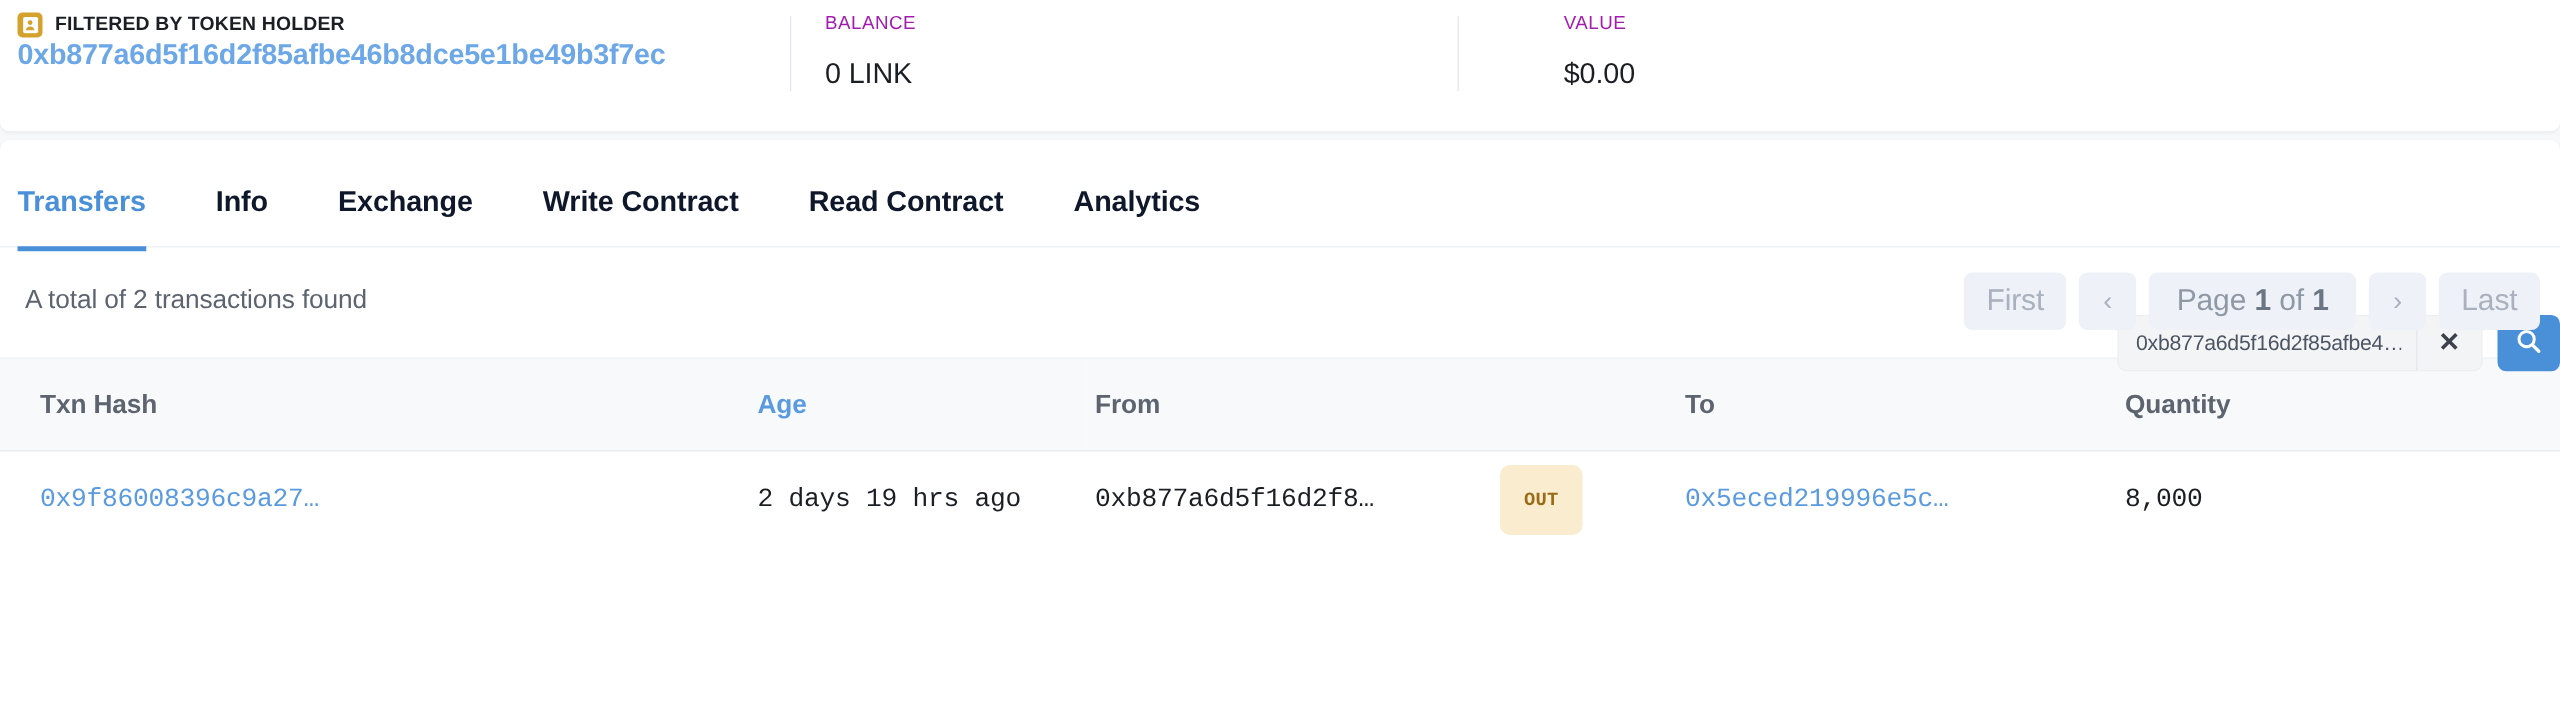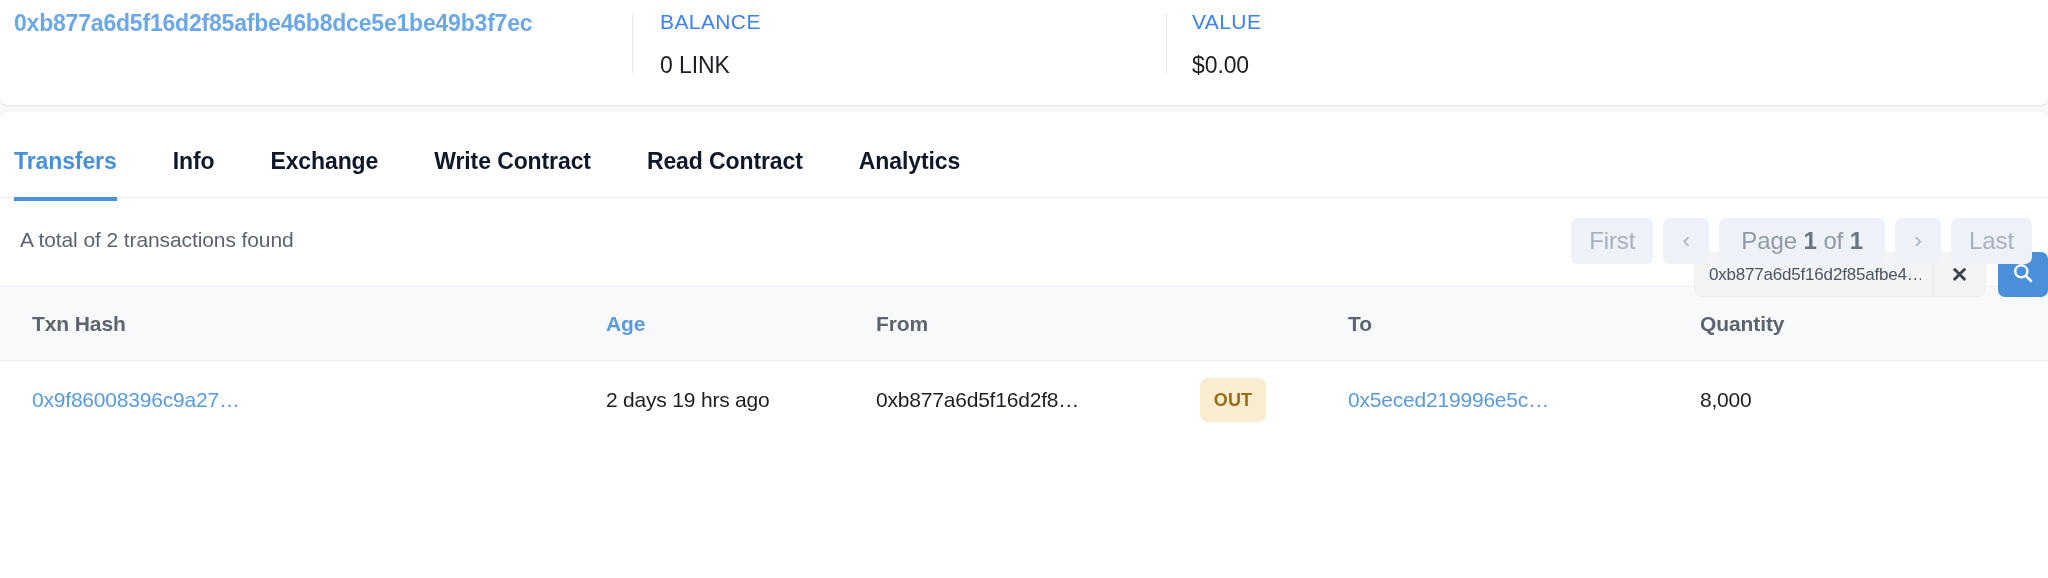--- a/index.html
+++ b/index.html
@@ -35,21 +35,21 @@
     position: relative;
     height: 100%;
     padding: 0;
   }
   .sum-col {
     position: absolute;
     top: 24px;
   }
   .sum-col.c1 { left: 14px; }
   .sum-col.c2 { left: 660px; }
-  .sum-col.c3 { left: 1192px; }
+  .sum-col.c3 { left: 1251px; }
 
   .vrule {
     position: absolute;
     top: 27px;
     width: 1px;
     height: 60px;
     background: #e3e6ea;
   }
   .vrule.v1 { left: 632px; }
   .vrule.v2 { left: 1166px; }
@@ -79,22 +79,22 @@
   }
   .holder-addr {
     font-size: 23px;
     font-weight: bold;
     color: #6ca7e8;
     letter-spacing: -0.2px;
     cursor: pointer;
     white-space: nowrap;
   }
   .sum-title {
-    font-size: 21px;
-    color: #3b82f6;
+    font-size: 15px;
+    color: #a21caf;
     letter-spacing: 0.4px;
     font-weight: normal;
   }
   .sum-value {
     margin-top: 18px;
     font-size: 23px;
     color: #1b1f24;
     letter-spacing: -0.1px;
     white-space: nowrap;
   }
@@ -252,20 +252,21 @@
   }
   .tbl thead th.sortable { color: #5a9ae0; cursor: pointer; }
   .tbl tbody td {
     border-bottom: 1px solid #eef0f3;
     font-size: 21px;
     color: #1b1f24;
     padding: 0;
     height: 79px;
     vertical-align: middle;
     letter-spacing: -0.2px;
+    font-family: Liberation Mono, monospace;
   }
   .tbl tbody tr:last-child td { border-bottom: none; }
 
   .c-hash  { width: 600px; padding-left: 32px !important; }
   .c-age   { width: 270px; }
   .c-from  { width: 330px; }
   .c-dir   { width: 140px; }
   .c-to    { width: 340px; }
   .c-qty   { width: 368px; }
 
@@ -277,41 +278,51 @@
   th.c-qty, td.c-qty { padding-left: 20px !important; }
 
   .lnk { color: #5a9ae0; cursor: pointer; }
   .ell { color: #1b1f24; }
 
   .dirbadge {
     display: inline-flex;
     align-items: center;
     justify-content: center;
     width: 66px;
-    height: 44px;
+    height: 56px;
     border-radius: 8px;
-    font-size: 18px;
+    font-size: 15px;
     font-weight: bold;
     letter-spacing: 0.2px;
   }
   .dirbadge.out { background: #faeccf; color: #9a6b16; }
   .dirbadge.in  { background: #d9f5e6; color: #1f8a55; }
 </style>
 </head>
 <body>
 
 <div class="page">
 
   <div class="summary-card">
     <div class="summary-inner">
 
       <div class="vrule v1"></div>
       <div class="vrule v2"></div>
 
       <div class="sum-col c1">
+        <div class="filter-head">
+          <span class="badge-icon">
+            <svg width="13" height="14" viewBox="0 0 13 14" aria-hidden="true">
+              <rect x="0.5" y="0.5" width="12" height="13" rx="1.6" fill="#ffffff"></rect>
+              <circle cx="6.1" cy="5" r="1.9" fill="#d4a12c"></circle>
+              <path d="M2.7 11.2c0-1.9 1.6-3 3.4-3s3.4 1.1 3.4 3z" fill="#d4a12c"></path>
+            </svg>
+          </span>
+          <span class="filter-label">FILTERED BY TOKEN HOLDER</span>
+        </div>
         <div class="holder-addr">0xb877a6d5f16d2f85afbe46b8dce5e1be49b3f7ec</div>
       </div>
 
       <div class="sum-col c2">
         <div class="sum-title">BALANCE</div>
         <div class="sum-value">0 LINK</div>
       </div>
 
       <div class="sum-col c3">
         <div class="sum-title">VALUE</div>

